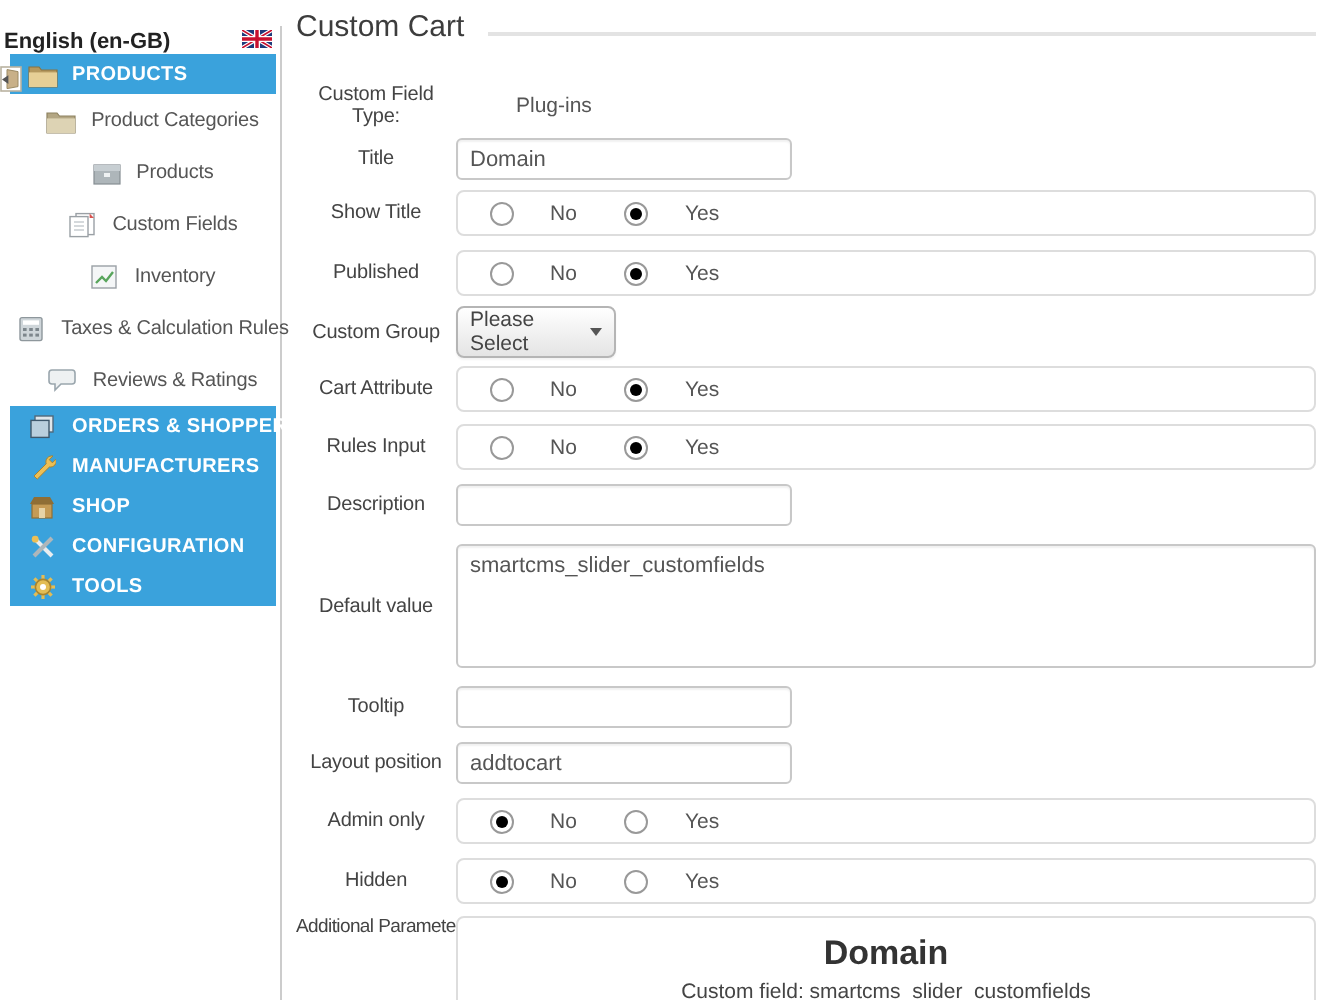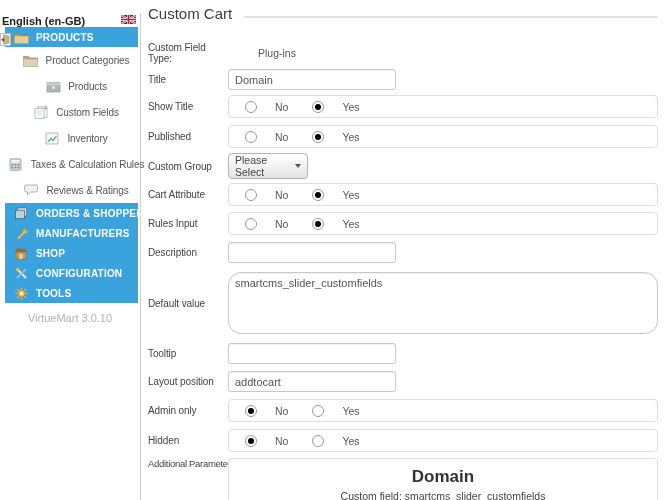--- a/index.html
+++ b/index.html
@@ -22,28 +22,28 @@
   .door{position:absolute;left:0;top:6px;z-index:2;}
   .version{margin-top:9px;text-align:center;color:#b3b3b3;font-size:11px;}
   
   .main{position:absolute;left:141px;top:0;right:0;bottom:0;padding:0 6px 0 7px;}
   .heading-row{display:flex;align-items:center;padding-top:6px;height:15px;}
   .page-title{font-size:15px;font-weight:normal;color:#3d3d3d;margin:0;white-space:nowrap;}
   .heading-rule{flex:1;height:2px;background:#e3e3e3;margin-left:12px;margin-top:7px;}
   .form{margin-top:21px;}
   .row{display:flex;align-items:center;}
   .row.top{align-items:flex-start;}
-  .flabel{width:80px;flex:0 0 80px;color:#444;font-size:10px;letter-spacing:-0.1px;}
+  .flabel{width:80px;flex:0 0 80px;color:#444;font-size:10px;letter-spacing:-0.1px;text-align:center;}
   .flabel.tight{font-size:9.5px;letter-spacing:-0.3px;white-space:nowrap;}
   .ctrl{flex:1;min-width:0;}
   .static-value{font-size:10.5px;color:#555;margin-left:30px;}
   .text-input{width:168px;height:21px;box-sizing:border-box;border:1px solid #c8c8c8;border-radius:3px;
       padding:2px 6px;font-family:"Liberation Sans",sans-serif;font-size:11px;color:#555;
       box-shadow:inset 0 1px 1px rgba(0,0,0,.06);outline:none;}
-  .textarea{display:block;width:100%;height:62px;box-sizing:border-box;border:1px solid #c8c8c8;border-radius:13px;
+  .textarea{display:block;width:100%;height:62px;box-sizing:border-box;border:1px solid #c8c8c8;border-radius:3px;
       padding:4px 6px;font-family:"Liberation Sans",sans-serif;font-size:11px;color:#555;resize:none;
       box-shadow:inset 0 1px 1px rgba(0,0,0,.06);outline:none;}
   .radio-box{box-sizing:border-box;width:100%;height:23px;border:1px solid #ddd;border-radius:4px;background:#fff;
       display:flex;align-items:center;padding-left:16px;}
   .radio{width:10px;height:10px;border:1px solid #999;border-radius:50%;background:#fff;position:relative;
       margin-right:6px;flex:0 0 10px;cursor:pointer;}
   .radio.checked::after{content:"";position:absolute;left:2px;top:2px;width:6px;height:6px;background:#000;border-radius:50%;}
   .radio-label{font-size:10.5px;color:#555;margin-right:24px;padding-left:12px;}
   .select{display:inline-flex;align-items:center;justify-content:center;width:80px;height:19px;
       box-sizing:border-box;border:1px solid #b5b5b5;border-radius:4px;
@@ -217,21 +217,20 @@
               <path d="M2.2 10.8 l1.5-1.5"></path>
           </g>
           <circle cx="6.5" cy="6.5" r="3.8" fill="#e3bd55" stroke="#a8842f" stroke-width="0.8"></circle>
           <circle cx="6.5" cy="6.5" r="1.5" fill="#fff"></circle>
         </svg>
       </span>
       <span>TOOLS</span>
     </div>
   </div>
 
-  <div class="version">VirtueMart 3.0.10</div>
 </div>
 
 <div class="main">
 
   <div class="heading-row">
     <h1 class="page-title">Custom Cart</h1>
     <div class="heading-rule"></div>
   </div>
 
   <div class="form">

